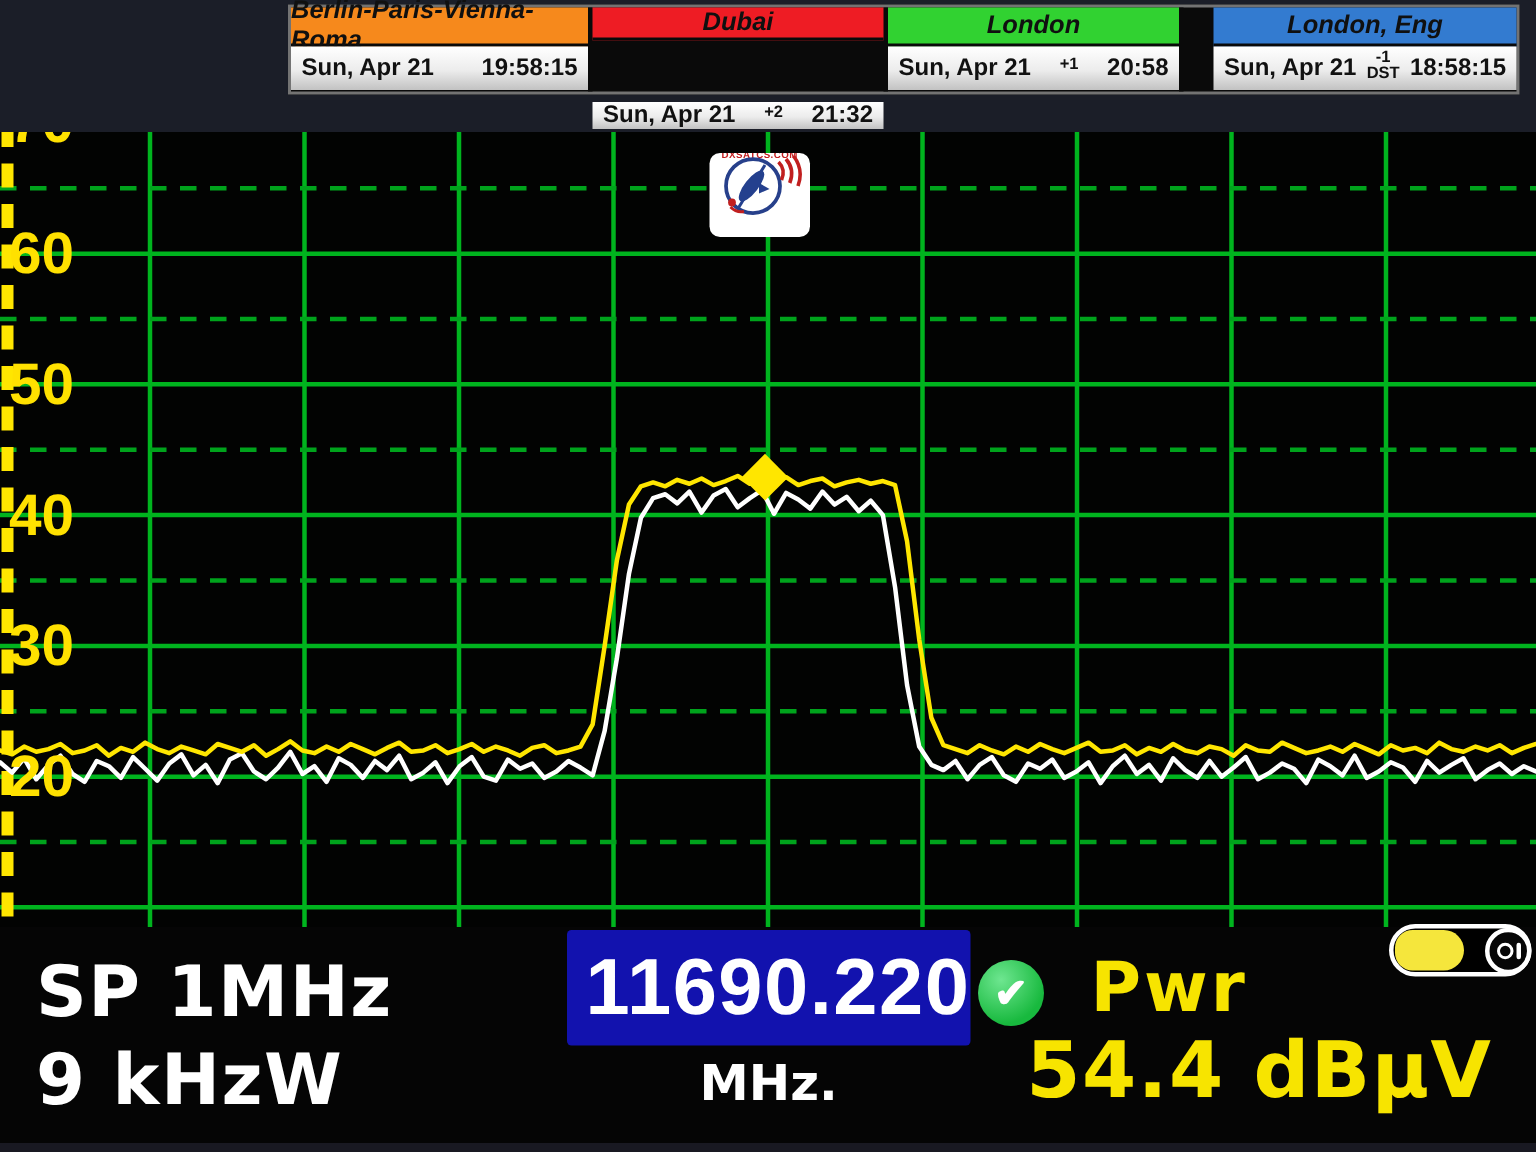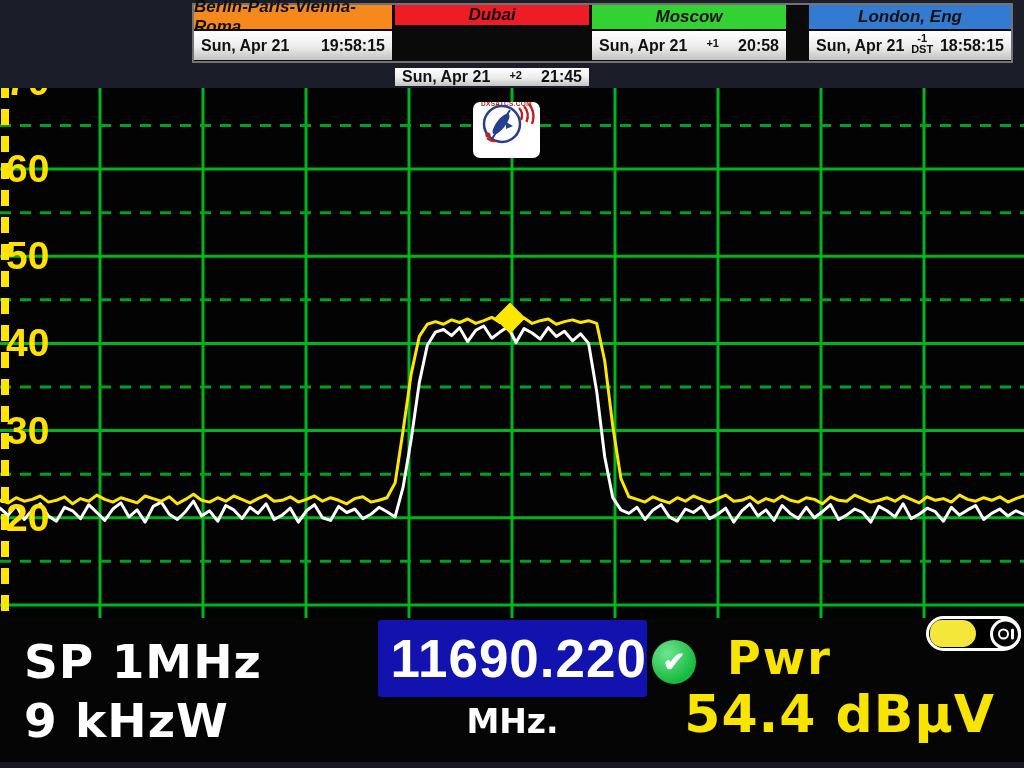--- a/index.html
+++ b/index.html
@@ -86,27 +86,27 @@
       <div class="clock-cell c1">
         <div class="city-header" style="background: rgb(238, 28, 36);">
           <span>Dubai</span>
         </div>
         <div class="date-row">
           <span>Sun, Apr 21</span>
           <span class="off">
             <span class="sup">+2</span>
             <span class="dst"></span>
           </span>
-          <span>21:45</span>
+          <span>21:32</span>
         </div>
       </div>
 
       <div class="clock-cell c2">
         <div class="city-header" style="background: rgb(49, 210, 49);">
-          <span>Moscow</span>
+          <span>London</span>
         </div>
         <div class="date-row">
           <span>Sun, Apr 21</span>
           <span class="off">
             <span class="sup">+1</span>
             <span class="dst"></span>
           </span>
           <span>20:58</span>
         </div>
       </div>

